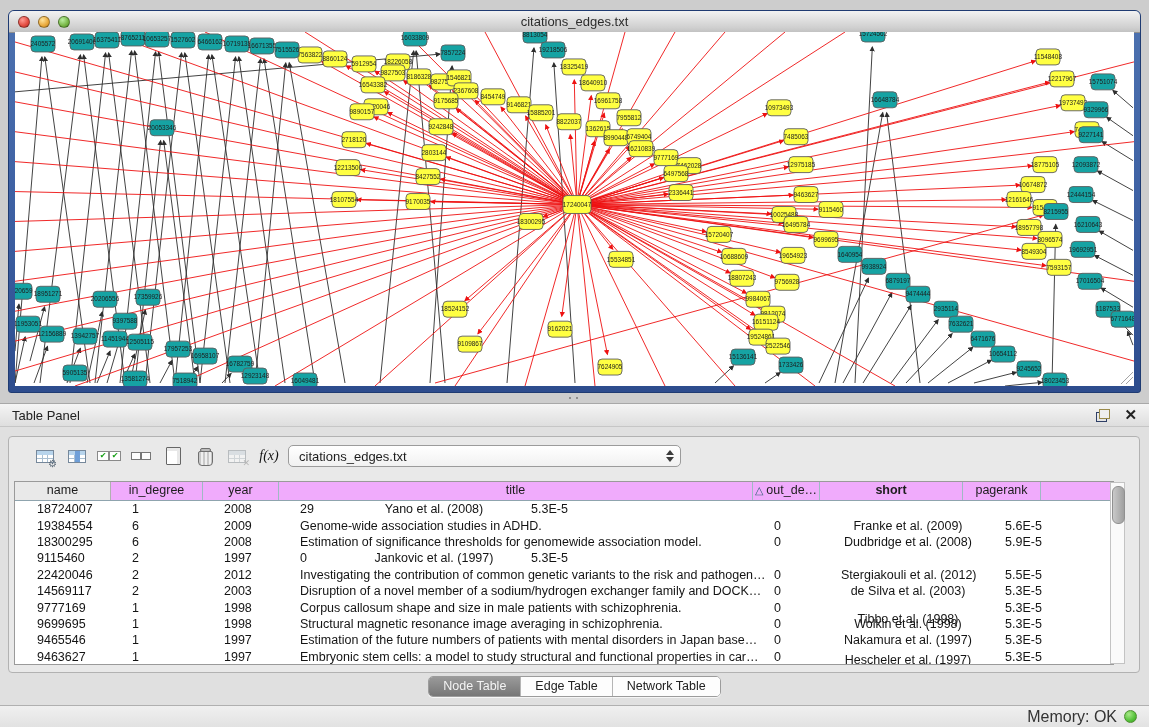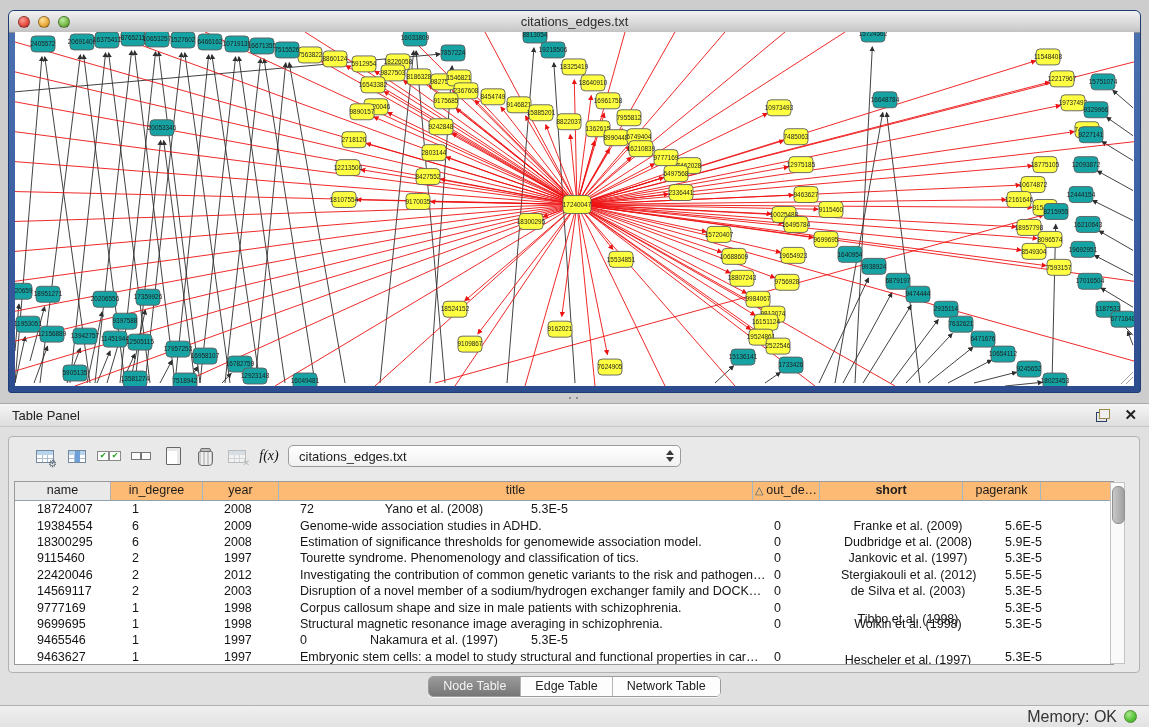--- a/index.html
+++ b/index.html
@@ -69,21 +69,21 @@
     display:flex;align-items:center;padding:0 6px 0 10px;font-size:13px;color:#1c1c1c;}
   #combo .val{flex:1;white-space:nowrap;overflow:hidden;}
   .updown{display:flex;flex-direction:column;align-items:center;gap:2px;}
   .updown i{width:0;height:0;border-left:4px solid transparent;border-right:4px solid transparent;display:block;}
   .updown .u{border-bottom:5px solid #3b3b3b;}
   .updown .d{border-top:5px solid #3b3b3b;}
 
   
   #tablewrap{position:absolute;left:5px;top:44px;width:1100px;height:184px;background:#fff;
     border:1px solid #9a9a9a;box-sizing:border-box;overflow:hidden;}
-  #thead{display:flex;height:18px;background:#fdba74;border-bottom:1px solid #8fa4ae;}
+  #thead{display:flex;height:18px;background:#f0abfc;border-bottom:1px solid #8fa4ae;}
   .th{box-sizing:border-box;font-size:12.5px;color:#1c1c1c;text-align:center;line-height:17px;
     border-right:1px solid #9fb9c4;overflow:hidden;white-space:nowrap;}
   .th-first{background:#e9e9e9;border-right:1px solid #b0b0b0;}
   .sort{color:#35607a;margin-right:3px;font-size:11px;}
   #tbody{position:relative;}
   .tr{display:flex;height:16.4px;align-items:center;padding-left:16px;}
   .td{box-sizing:border-box;font-size:12.5px;color:#141414;white-space:nowrap;overflow:hidden;
     padding:0 4px 0 5px;}
   .td0{padding-left:6px;}
   .td5{text-align:center;}
@@ -900,21 +900,21 @@
             <div class="th" style="width: 474px;"><span>title</span></div>
             <div class="th" style="width: 67px;"><span class="sort">△</span><span>out_de…</span></div>
             <div class="th" style="width: 143px; font-weight: bold;"><span>short</span></div>
             <div class="th" style="width: 78px;"><span>pagerank</span></div>
           </div>
         <div id="tbody">
             <div class="tr">
               <div class="td td0" style="width: 96px;">18724007</div>
               <div class="td td1" style="width: 92px;">1</div>
               <div class="td td2" style="width: 76px;">2008</div>
-              <div class="td td4" style="width: 67px;">72</div>
+              <div class="td td4" style="width: 67px;">29</div>
               <div class="td td5" style="width: 143px;">Yano et al. (2008)</div>
               <div class="td td6" style="width: 78px;">5.3E-5</div>
             </div>
             <div class="tr">
               <div class="td td0" style="width: 96px;">19384554</div>
               <div class="td td1" style="width: 92px;">6</div>
               <div class="td td2" style="width: 76px;">2009</div>
               <div class="td td3" style="width: 474px;">Genome-wide association studies in ADHD.</div>
               <div class="td td4" style="width: 67px;">0</div>
               <div class="td td5" style="width: 143px;">Franke et al. (2009)</div>
@@ -926,21 +926,20 @@
               <div class="td td2" style="width: 76px;">2008</div>
               <div class="td td3" style="width: 474px;">Estimation of significance thresholds for genomewide association model.</div>
               <div class="td td4" style="width: 67px;">0</div>
               <div class="td td5" style="width: 143px;">Dudbridge et al. (2008)</div>
               <div class="td td6" style="width: 78px;">5.9E-5</div>
             </div>
             <div class="tr">
               <div class="td td0" style="width: 96px;">9115460</div>
               <div class="td td1" style="width: 92px;">2</div>
               <div class="td td2" style="width: 76px;">1997</div>
-              <div class="td td3" style="width: 474px;">Tourette syndrome. Phenomenology and classification of tics.</div>
               <div class="td td4" style="width: 67px;">0</div>
               <div class="td td5" style="width: 143px;">Jankovic et al. (1997)</div>
               <div class="td td6" style="width: 78px;">5.3E-5</div>
             </div>
             <div class="tr">
               <div class="td td0" style="width: 96px;">22420046</div>
               <div class="td td1" style="width: 92px;">2</div>
               <div class="td td2" style="width: 76px;">2012</div>
               <div class="td td3" style="width: 474px;">Investigating the contribution of common genetic variants to the risk and pathogen…</div>
               <div class="td td4" style="width: 67px;">0</div>
@@ -971,20 +970,21 @@
               <div class="td td2" style="width: 76px;">1998</div>
               <div class="td td3" style="width: 474px;">Structural magnetic resonance image averaging in schizophrenia.</div>
               <div class="td td4" style="width: 67px;">0</div>
               <div class="td td5" style="width: 143px;">Wolkin et al. (1998)</div>
               <div class="td td6" style="width: 78px;">5.3E-5</div>
             </div>
             <div class="tr">
               <div class="td td0" style="width: 96px;">9465546</div>
               <div class="td td1" style="width: 92px;">1</div>
               <div class="td td2" style="width: 76px;">1997</div>
+              <div class="td td3" style="width: 474px;">Estimation of the future numbers of patients with mental disorders in Japan base…</div>
               <div class="td td4" style="width: 67px;">0</div>
               <div class="td td5" style="width: 143px;">Nakamura et al. (1997)</div>
               <div class="td td6" style="width: 78px;">5.3E-5</div>
             </div>
             <div class="tr">
               <div class="td td0" style="width: 96px;">9463627</div>
               <div class="td td1" style="width: 92px;">1</div>
               <div class="td td2" style="width: 76px;">1997</div>
               <div class="td td3" style="width: 474px;">Embryonic stem cells: a model to study structural and functional properties in car…</div>
               <div class="td td4" style="width: 67px;">0</div>

